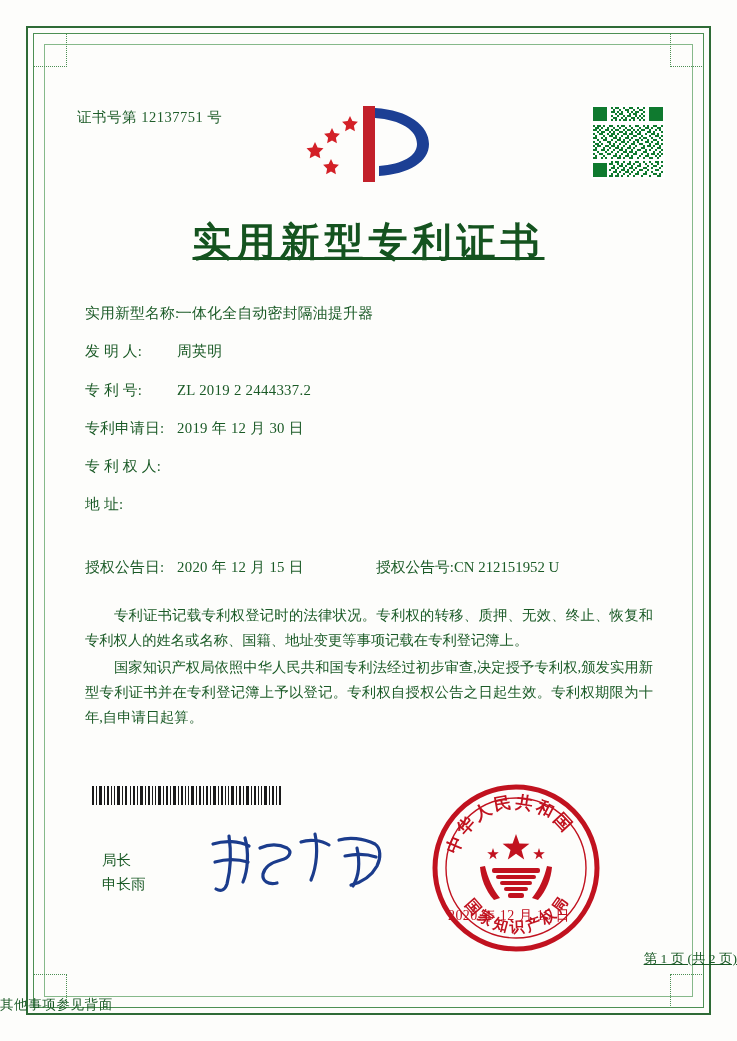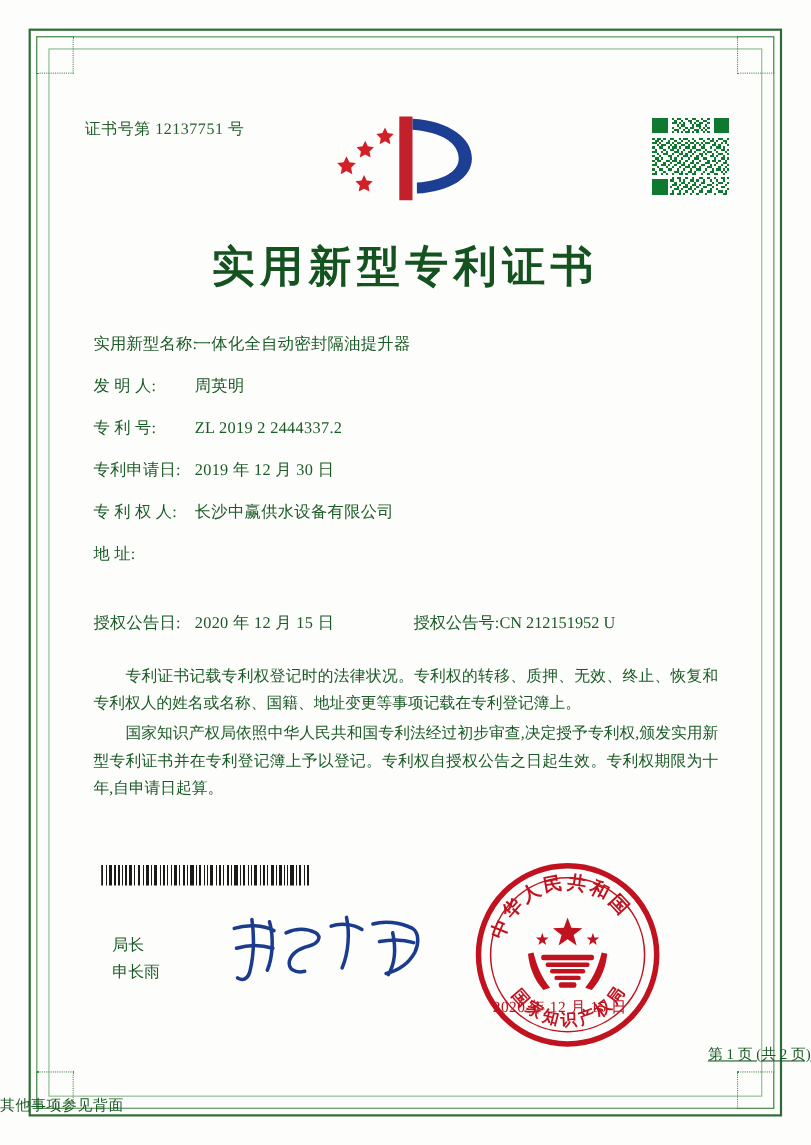--- a/index.html
+++ b/index.html
@@ -78,20 +78,21 @@
 
   .title {
     position: absolute;
     left: 0; right: 0; top: 215px;
     text-align: center;
     font-size: 39px;
     font-weight: bold;
     letter-spacing: 5px;
     color: #14531f;
     font-family: "DejaVu Serif", "Liberation Serif", serif;
+    text-decoration: underline;
   }
 
   .fields {
     position: absolute;
     left: 85px; top: 305px;
     width: 570px;
     font-size: 14.8px;
     color: #1a5a26;
   }
   .field-row {
@@ -536,21 +537,20 @@
     <div class="field-row">
       <span class="field-label">专 利 号:</span>
       <span class="field-value">ZL 2019 2 2444337.2</span>
     </div>
     <div class="field-row">
       <span class="field-label">专利申请日:</span>
       <span class="field-value">2019 年 12 月 30 日</span>
     </div>
     <div class="field-row">
       <span class="field-label">专 利 权 人:</span>
-      <span class="field-value">长沙中赢供水设备有限公司</span>
     </div>
     <div class="field-row">
       <span class="field-label">地 址:</span>
     </div>
     <div class="field-row dual">
       <span class="field-label">授权公告日:</span>
       <span class="field-value">2020 年 12 月 15 日</span>
       <span class="grant-no-label">授权公告号:</span>
       <span class="grant-no-value">CN 212151952 U</span>
     </div>

